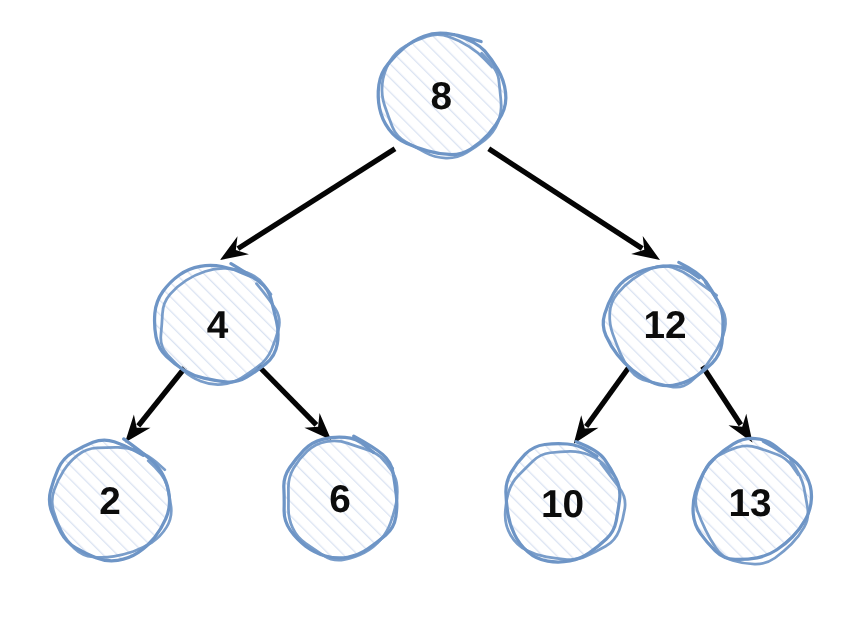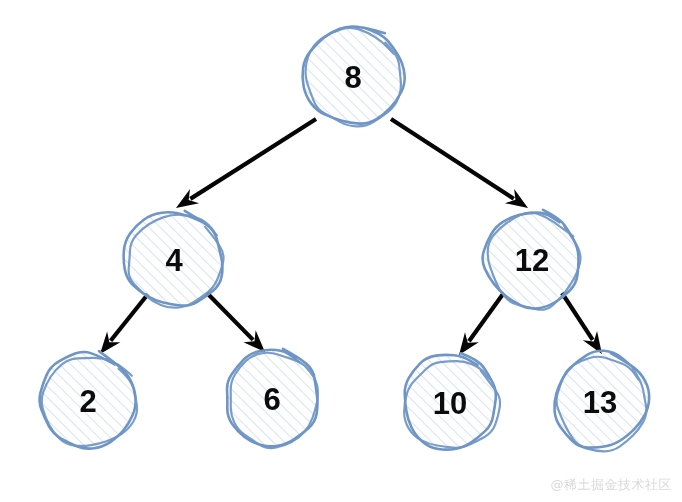--- a/index.html
+++ b/index.html
@@ -146,14 +146,13 @@
         </g>
         <g>
           <path d="M 610.74 353.16 Q 626.30 361.98 633.55 367.38 Q 640.79 372.78 645.16 381.02 Q 649.54 389.25 649.16 398.55 Q 648.77 407.85 644.35 415.65 Q 639.94 423.45 634.05 429.41 Q 628.17 435.38 621.17 440.00 Q 614.17 444.62 605.71 446.24 Q 597.26 447.86 588.01 447.54 Q 578.75 447.23 572.17 440.72 Q 565.59 434.21 560.43 426.93 Q 555.26 419.66 554.58 410.86 Q 553.89 402.05 556.27 393.99 Q 558.65 385.93 562.56 378.70 Q 566.46 371.47 572.65 365.72 Q 578.83 359.97 586.76 355.05 Q 594.69 350.12 604.15 350.81 Q 613.61 351.50 620.91 357.34 T 628.21 363.17" fill="url(#hatch)" class="node-fill"></path>
           <path d="M 610.74 353.16 Q 626.30 361.98 633.55 367.38 Q 640.79 372.78 645.16 381.02 Q 649.54 389.25 649.16 398.55 Q 648.77 407.85 644.35 415.65 Q 639.94 423.45 634.05 429.41 Q 628.17 435.38 621.17 440.00 Q 614.17 444.62 605.71 446.24 Q 597.26 447.86 588.01 447.54 Q 578.75 447.23 572.17 440.72 Q 565.59 434.21 560.43 426.93 Q 555.26 419.66 554.58 410.86 Q 553.89 402.05 556.27 393.99 Q 558.65 385.93 562.56 378.70 Q 566.46 371.47 572.65 365.72 Q 578.83 359.97 586.76 355.05 Q 594.69 350.12 604.15 350.81 Q 613.61 351.50 620.91 357.34 T 628.21 363.17" class="node-outline"></path>
           <path d="M 632.40 367.51 Q 641.55 381.68 643.06 389.67 Q 644.56 397.66 646.02 406.04 Q 647.48 414.43 643.27 421.86 Q 639.06 429.29 633.15 435.25 Q 627.23 441.20 619.94 446.40 Q 612.64 451.60 603.64 451.32 Q 594.63 451.05 586.13 448.42 Q 577.63 445.79 572.74 438.43 Q 567.84 431.06 564.42 423.95 Q 560.99 416.84 558.10 409.09 Q 555.21 401.35 557.65 393.41 Q 560.09 385.47 563.26 377.42 Q 566.43 369.36 573.88 364.89 Q 581.34 360.43 589.56 357.95 Q 597.78 355.46 605.86 358.07 Q 613.94 360.67 621.63 363.57 Q 629.31 366.47 634.01 373.20 T 638.70 379.93" class="node-outline second"></path>
           <text x="600" y="402" class="node-label">13</text>
         </g>
       </g>
   </svg>
 
-  <div class="watermark">@稀土掘金技术社区</div>
 </div>
 
 </body></html>

